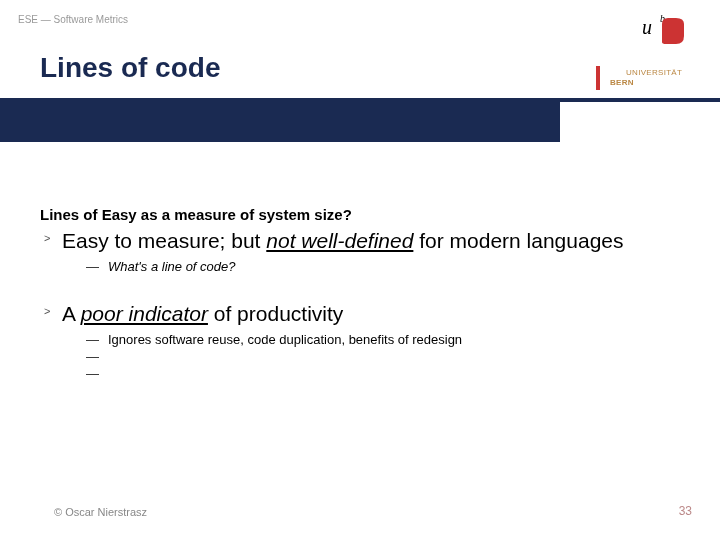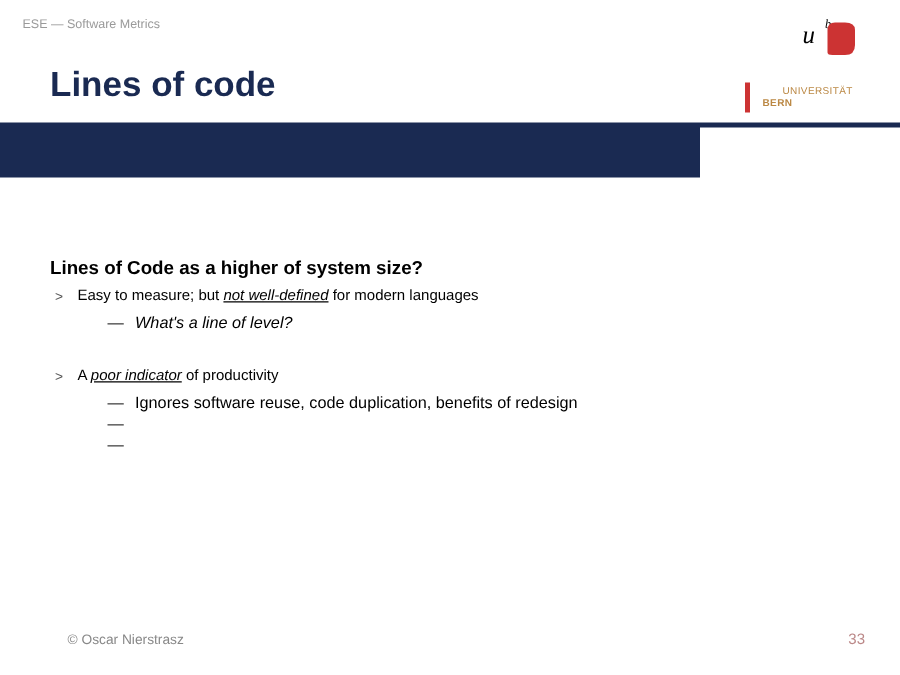--- a/index.html
+++ b/index.html
@@ -11,21 +11,21 @@
   .blue-strip { position: absolute; top: 98px; left: 560px; right: 0; height: 4px; background: #1a2a52; }
   .logo-box { position: absolute; top: 8px; right: 24px; width: 100px; height: 90px; background: #fff; }
   .logo-box .crest { position: absolute; top: 4px; right: 8px; width: 48px; height: 32px; }
   .logo-box .label1 { position: absolute; top: 60px; left: 14px; font-size: 8px; color: #b84; letter-spacing: 0.3px; padding-left: 16px; }
   .logo-box .label2 { position: absolute; top: 70px; left: 14px; font-size: 8px; font-weight: bold; color: #b84; letter-spacing: 0.3px; }
   .logo-box .red-stripe { position: absolute; top: 58px; left: 0; width: 4px; height: 24px; background: #c33; }
   .content { position: absolute; top: 206px; left: 40px; right: 40px; color: #000; }
   .lead { font-size: 15px; font-weight: bold; margin-bottom: 6px; }
   .row { display: flex; align-items: flex-start; margin-bottom: 4px; }
   .bullet-gt { font-size: 11px; color: #555; width: 22px; padding-top: 3px; text-align: left; padding-left: 4px; }
-  .bullet-text { font-size: 12px; }
+  .bullet-text { font-size: 21px; }
   .italic { font-style: italic; }
   .under { text-decoration: underline; }
   .sub { margin-left: 46px; margin-top: 6px; margin-bottom: 10px; }
   .sub-row { display: flex; align-items: flex-start; margin-bottom: 2px; }
   .dash { font-size: 13px; width: 22px; color: #222; }
   .sub-text { font-size: 13px; }
   .gap { height: 18px; }
   .footer-left { position: absolute; bottom: 22px; left: 54px; font-size: 11px; color: #888; }
   .footer-right { position: absolute; bottom: 22px; right: 28px; font-size: 12px; color: #b88; }
 </style>
@@ -46,32 +46,32 @@
       <path d="M22 12 L22 30 Q22 32 26 32 L36 32 Q44 32 44 24 L44 12 Q44 6 36 6 L28 6 Q22 6 22 12 Z" fill="#c33"></path>
     </svg>
     <div class="label1">UNIVERSITÄT</div>
     <div class="label2">BERN</div>
   </div>
 
   <div class="blue-bar"></div>
   <div class="blue-strip"></div>
 
   <div class="content">
-    <div class="lead">Lines of Code as a higher of system size?</div>
+    <div class="lead">Lines of Easy as a measure of system size?</div>
 
     <div class="row">
       <div class="bullet-gt">&gt;</div>
       <div class="bullet-text">
         <span>Easy to measure; but </span><span class="italic under">not well-defined</span><span> for modern languages</span>
       </div>
     </div>
     <div class="sub">
       <div class="sub-row">
         <div class="dash">—</div>
-        <div class="sub-text italic">What's a line of level?</div>
+        <div class="sub-text italic">What's a line of code?</div>
       </div>
     </div>
 
     <div class="gap"></div>
 
     <div class="row">
       <div class="bullet-gt">&gt;</div>
       <div class="bullet-text">
         <span>A </span><span class="italic under">poor indicator</span><span> of productivity</span>
       </div>

